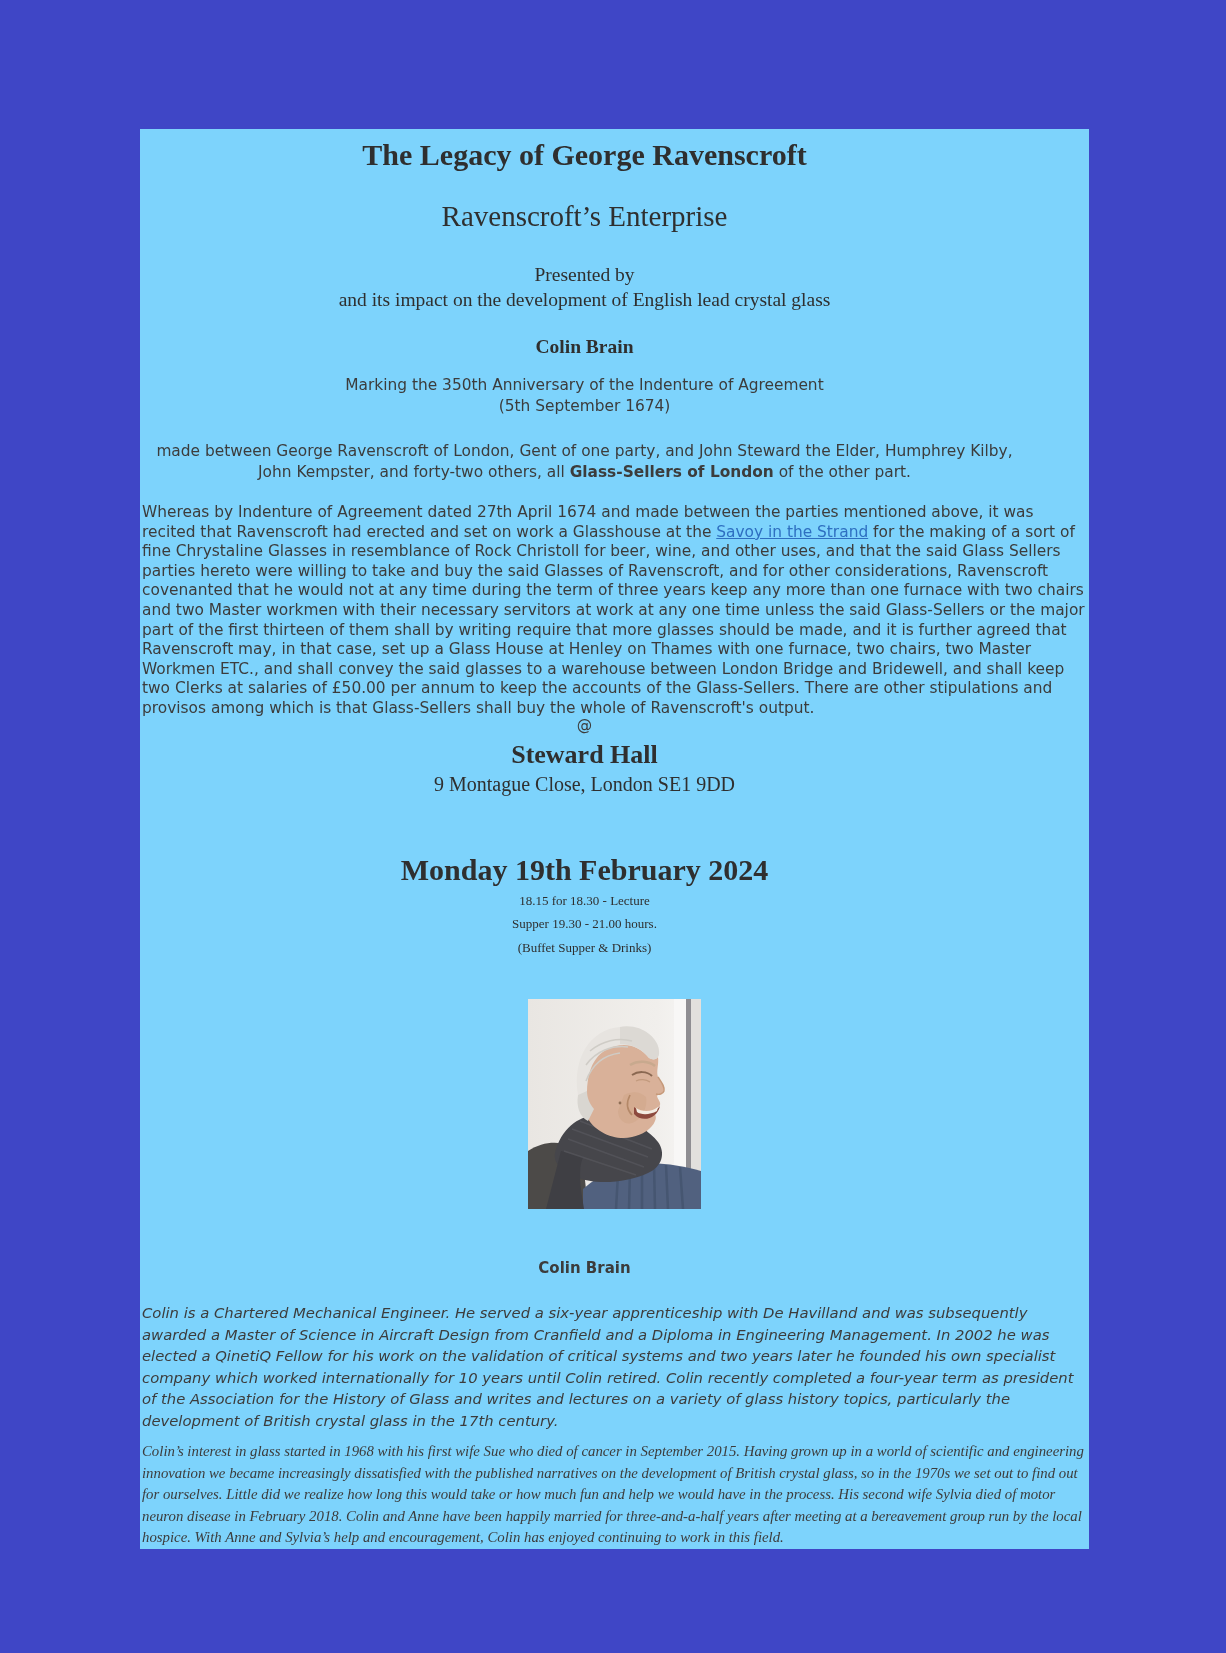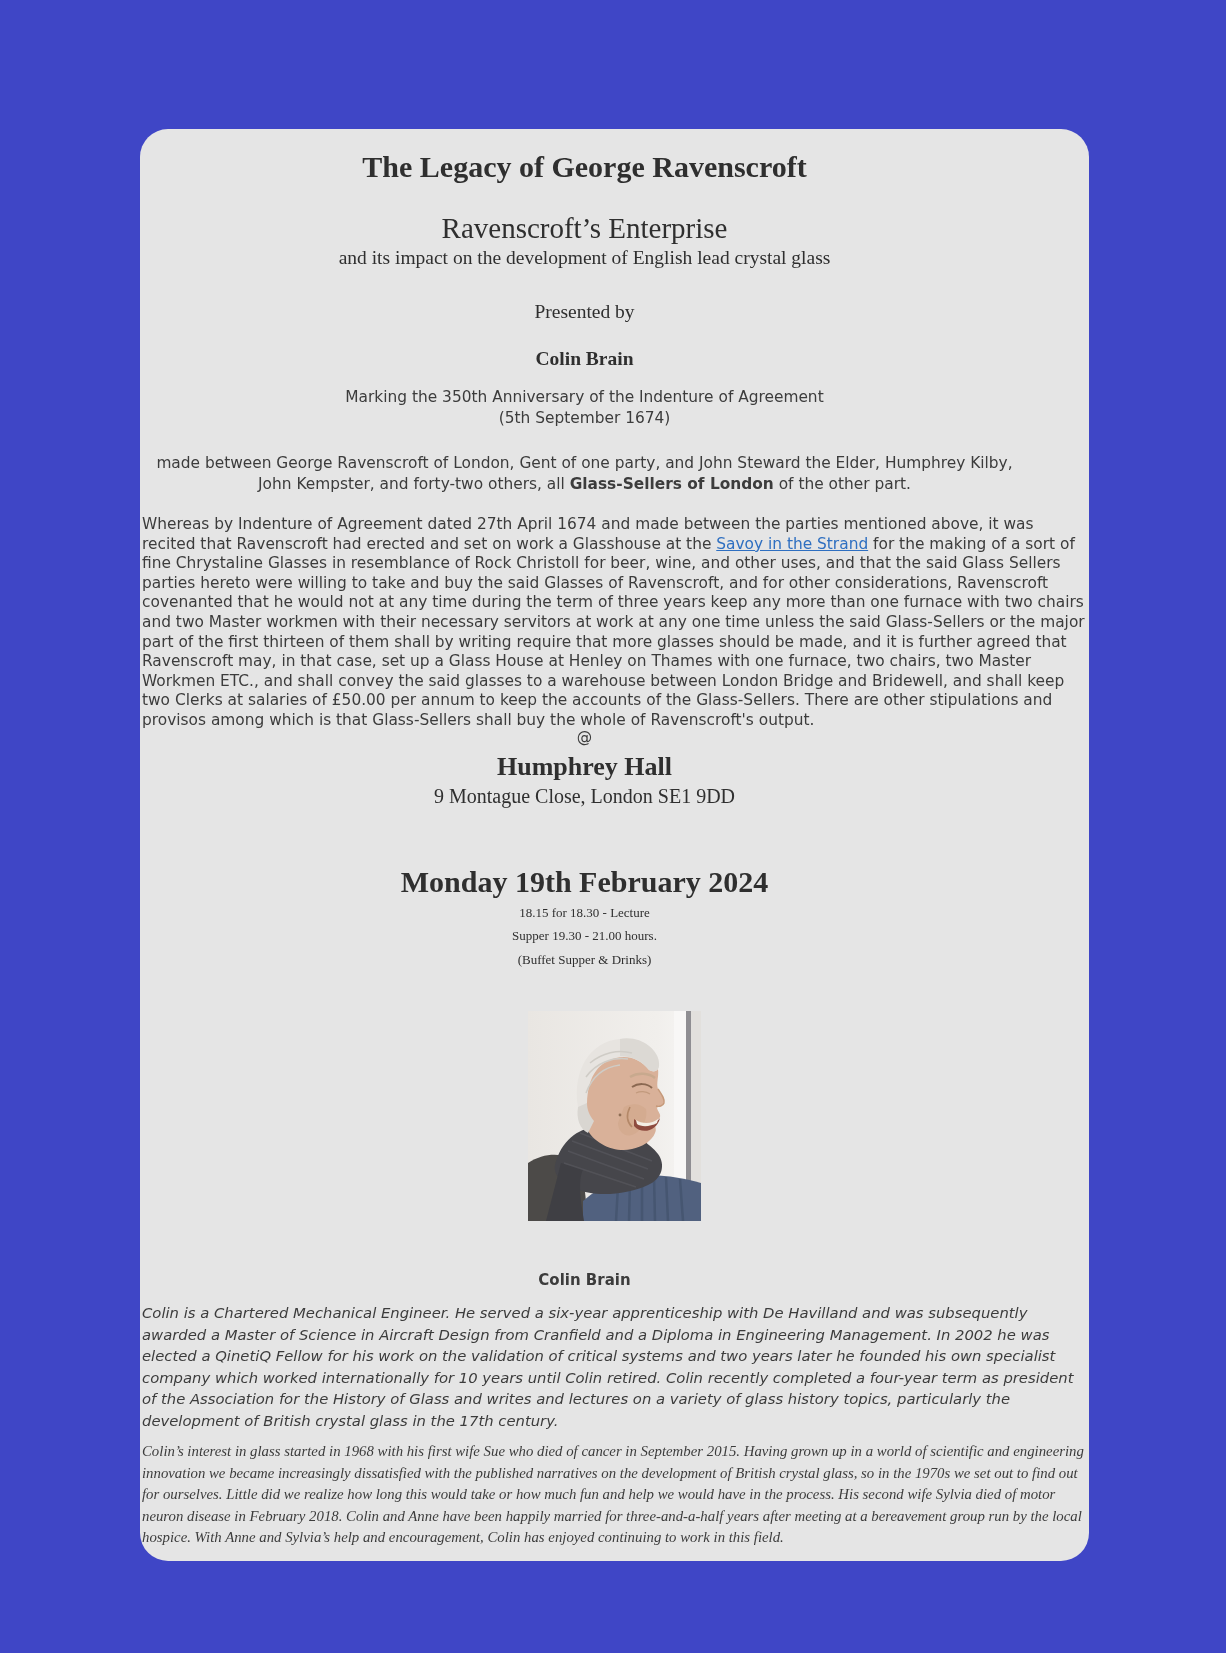--- a/index.html
+++ b/index.html
@@ -8,24 +8,23 @@
     background: #3F46C6;
     position: relative;
     font-family: "DejaVu Sans", sans-serif;
   }
   .card {
     position: absolute;
     left: 140px;
     top: 129px;
     width: 949px;
     min-height: 1413px;
-    background: #e5e5e5;
-    padding: 12px 2px;
+    background: #7dd3fc;
+    padding: 0 2px;
     overflow: hidden;
-    border-radius: 28px;
   }
   .serif { font-family: "Liberation Serif", "DejaVu Serif", serif; color: #2F2F2F; }
   .sans  { color: #3C3C3C; font-size: 15.4px; line-height: 21px; }
   .center { text-align: center; }
   
   .cinset { margin-right: 60px; }
 
   .title        { margin-top: 8px;  font-size: 30px; line-height: 36px; font-weight: bold; }
   .event-title  { margin-top: 26px; font-size: 29px; line-height: 34px; font-weight: normal; }
   .event-sub    { font-size: 19.5px; line-height: 25px; }
@@ -34,51 +33,51 @@
   .marking      { margin-top: 16px; }
   .parties      { margin-top: 24px; }
   .whereas      { margin-top: 20px; text-align: left; line-height: 19.6px; }
   .at           { margin-top: -4px; }
   .glaziers     { margin-top: 3px; font-size: 26px; line-height: 32px; font-weight: bold; }
   .address      { font-size: 20px; line-height: 26px; }
   .monday       { margin-top: 54px; font-size: 30px; line-height: 38px; font-weight: bold; }
   .time         { font-size: 13px; line-height: 23.5px; }
   .photo        { display: block; margin: 40px auto 0 auto; }
   .caption      { margin-top: 49px; font-weight: bold; font-size: 15px; line-height: 20px; }
-  .bio          { margin-top: 12px; font-style: italic; font-size: 14.8px; line-height: 21.5px; text-align: left; color: #3C3C3C; }
+  .bio          { margin-top: 24px; font-style: italic; font-size: 14.8px; line-height: 21.5px; text-align: left; color: #3C3C3C; }
   .bio2         { margin-top: 10px; font-family: Liberation Serif, serif; }
   a.savoy       { color: #2E6FC1; text-decoration: underline; cursor: pointer; }
   b             { font-weight: bold; }
 </style>
 </head>
 <body>
 
 <div class="card">
 
   <h1 class="serif center cinset title">The Legacy of George Ravenscroft</h1>
 
   <div class="serif center cinset event-title">Ravenscroft’s Enterprise</div>
+  <div class="serif center cinset presented">Presented by</div>
+
   <div class="serif center cinset event-sub">and its impact on the development of English lead crystal glass</div>
-
-  <div class="serif center cinset presented">Presented by</div>
 
   <div class="serif center cinset presenter">Colin Brain</div>
 
   <div class="sans center cinset marking">
     <div>Marking the 350th Anniversary of the Indenture of Agreement</div>
     <div>(5th September 1674)</div>
   </div>
 
   <p class="sans center cinset parties"><span>made between George Ravenscroft of London, Gent of one party, and John Steward the Elder, Humphrey Kilby, John Kempster, and forty-two others, all </span><b>Glass-Sellers of London</b><span> of the other part.</span></p>
 
   <p class="sans whereas"><span>Whereas by Indenture of Agreement dated 27th April 1674 and made between the parties mentioned above, it was recited that Ravenscroft had erected and set on work a Glasshouse at the </span><a class="savoy" href="#">Savoy in the Strand</a><span> for the making of a sort of fine Chrystaline Glasses in resemblance of Rock Christoll for beer, wine, and other uses, and that the said Glass Sellers parties hereto were willing to take and buy the said Glasses of Ravenscroft, and for other considerations, Ravenscroft covenanted that he would not at any time during the term of three years keep any more than one furnace  with two chairs and two Master workmen with their necessary servitors at work at any one time unless the said Glass-Sellers or the major part of the first thirteen of them shall by writing require that more glasses should be made, and it is further agreed that Ravenscroft may, in that case, set up a Glass House at Henley on Thames with one furnace, two chairs, two Master Workmen ETC., and shall convey the said glasses to a warehouse between London Bridge and Bridewell, and shall keep two Clerks at salaries of £50.00 per annum to keep the accounts of the Glass-Sellers. There are other stipulations and provisos among which is that Glass-Sellers shall buy the whole of Ravenscroft's output.</span></p>
 
   <div class="sans center cinset at">@</div>
 
-  <div class="serif center cinset glaziers">Humphrey Hall</div>
+  <div class="serif center cinset glaziers">Steward Hall</div>
   <div class="serif center cinset address">9 Montague Close, London SE1 9DD</div>
 
   <div class="serif center cinset monday">Monday 19th February 2024</div>
   <div class="serif center cinset time">18.15 for 18.30 - Lecture</div>
   <div class="serif center cinset time">Supper 19.30 - 21.00 hours.</div>
   <div class="serif center cinset time">(Buffet Supper &amp; Drinks)</div>
 
   <svg class="photo" width="173" height="210" viewBox="0 0 173 210" xmlns="http://www.w3.org/2000/svg" role="img">
     <defs>
       <linearGradient id="pbg" x1="0" y1="0" x2="1" y2="0">

